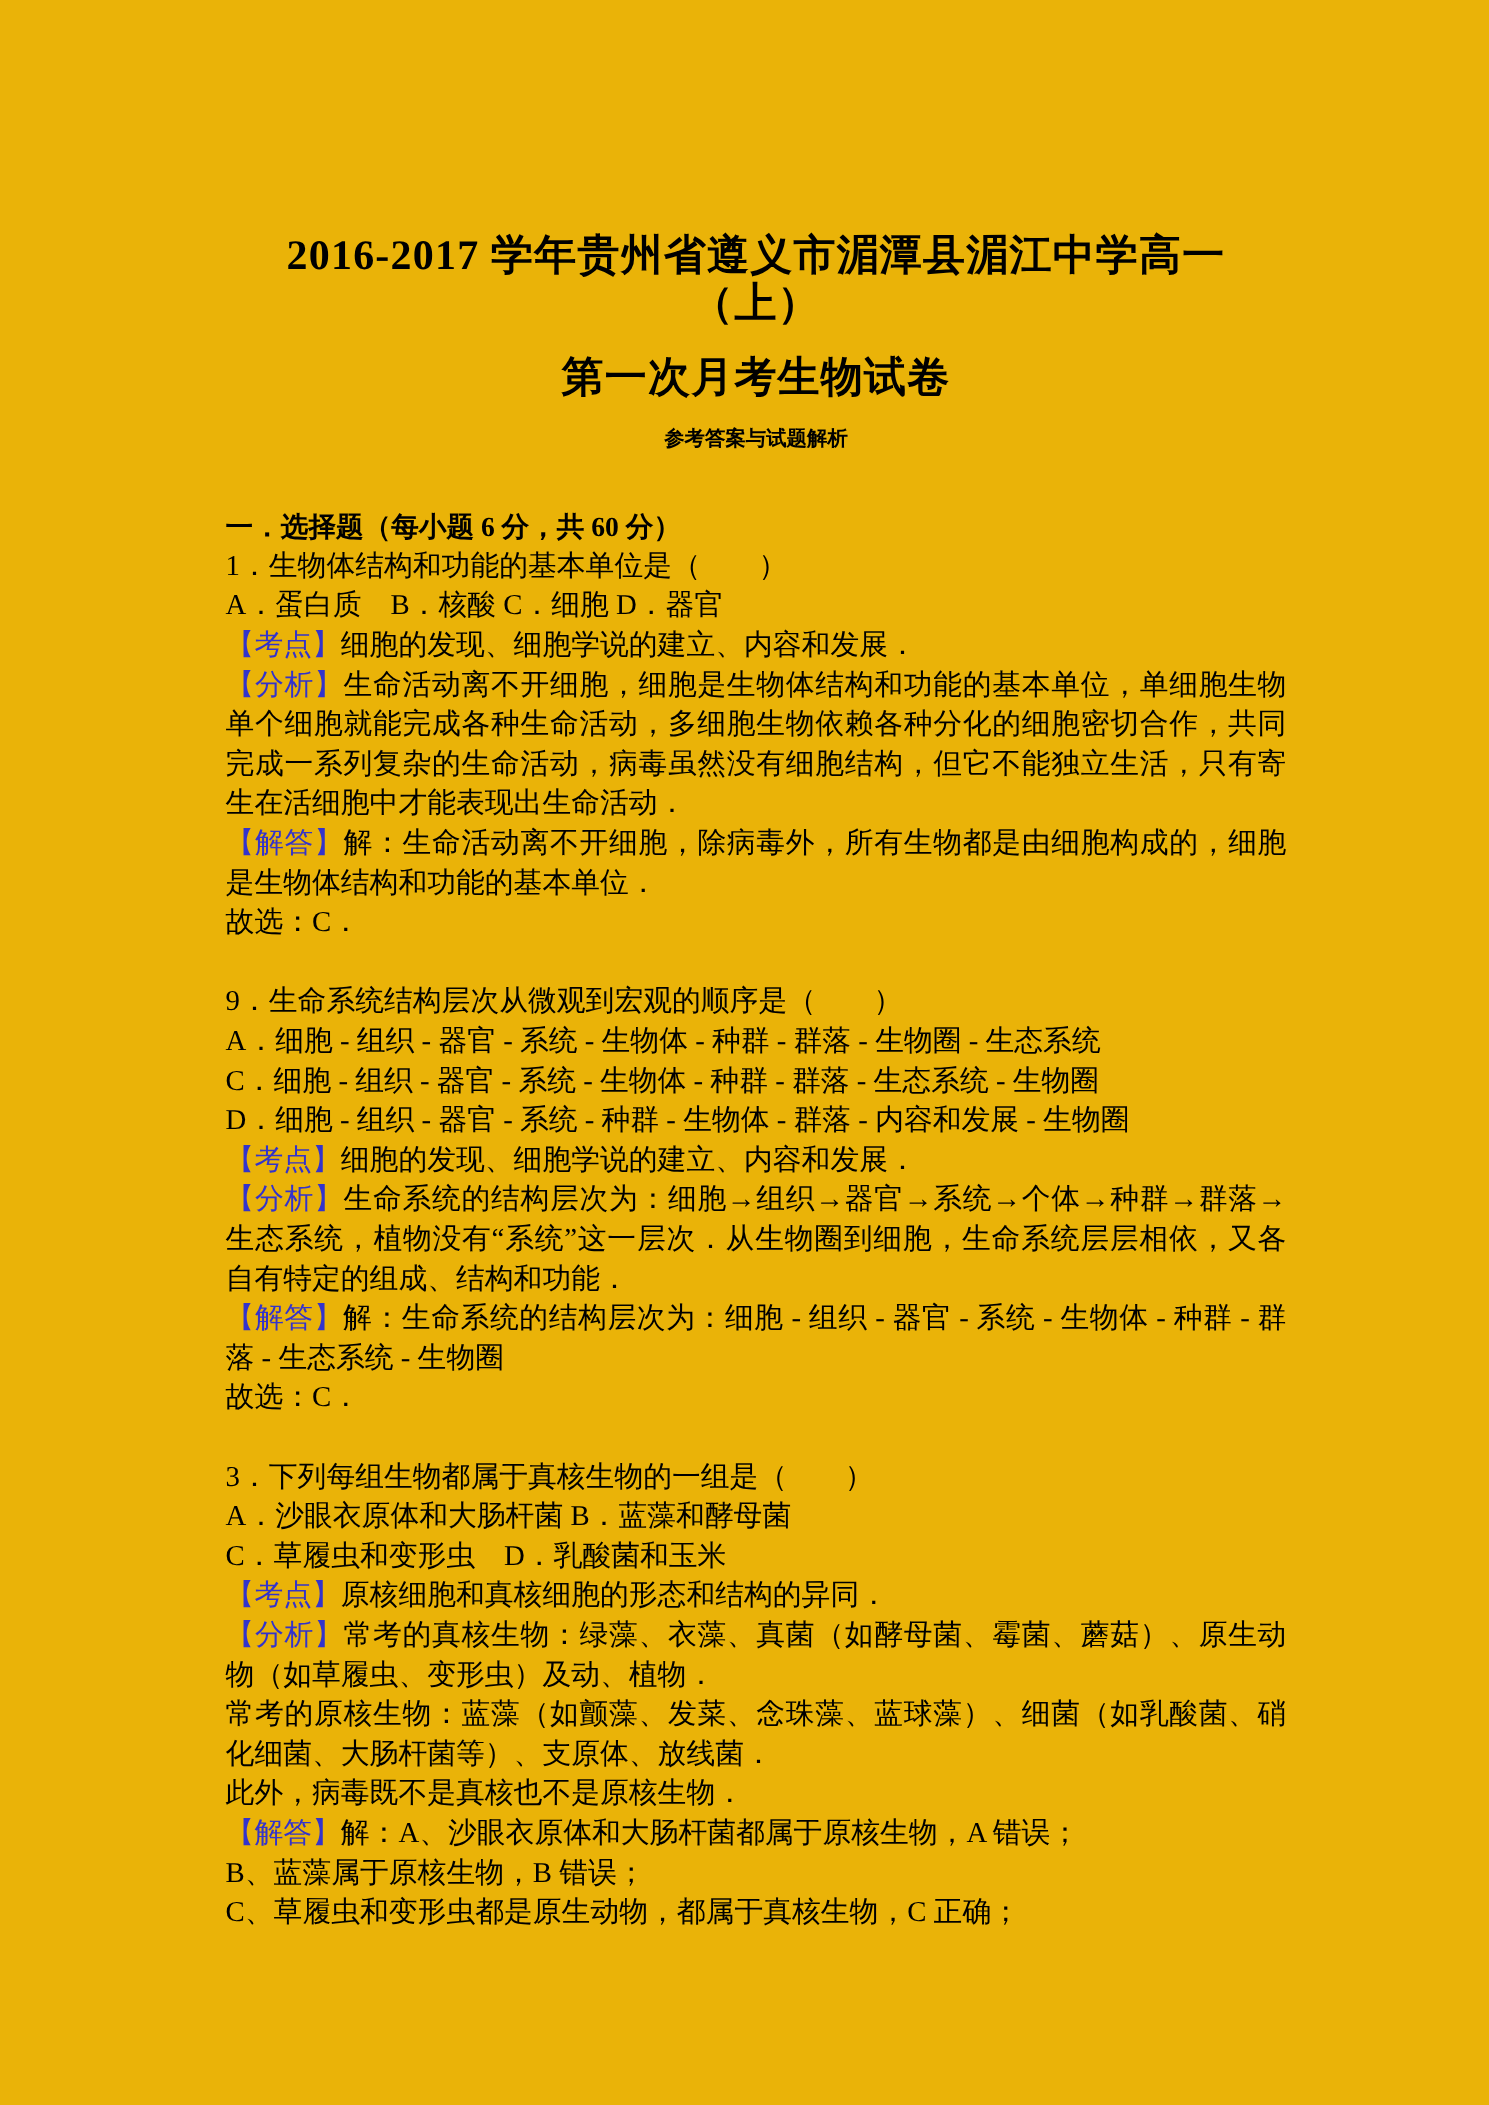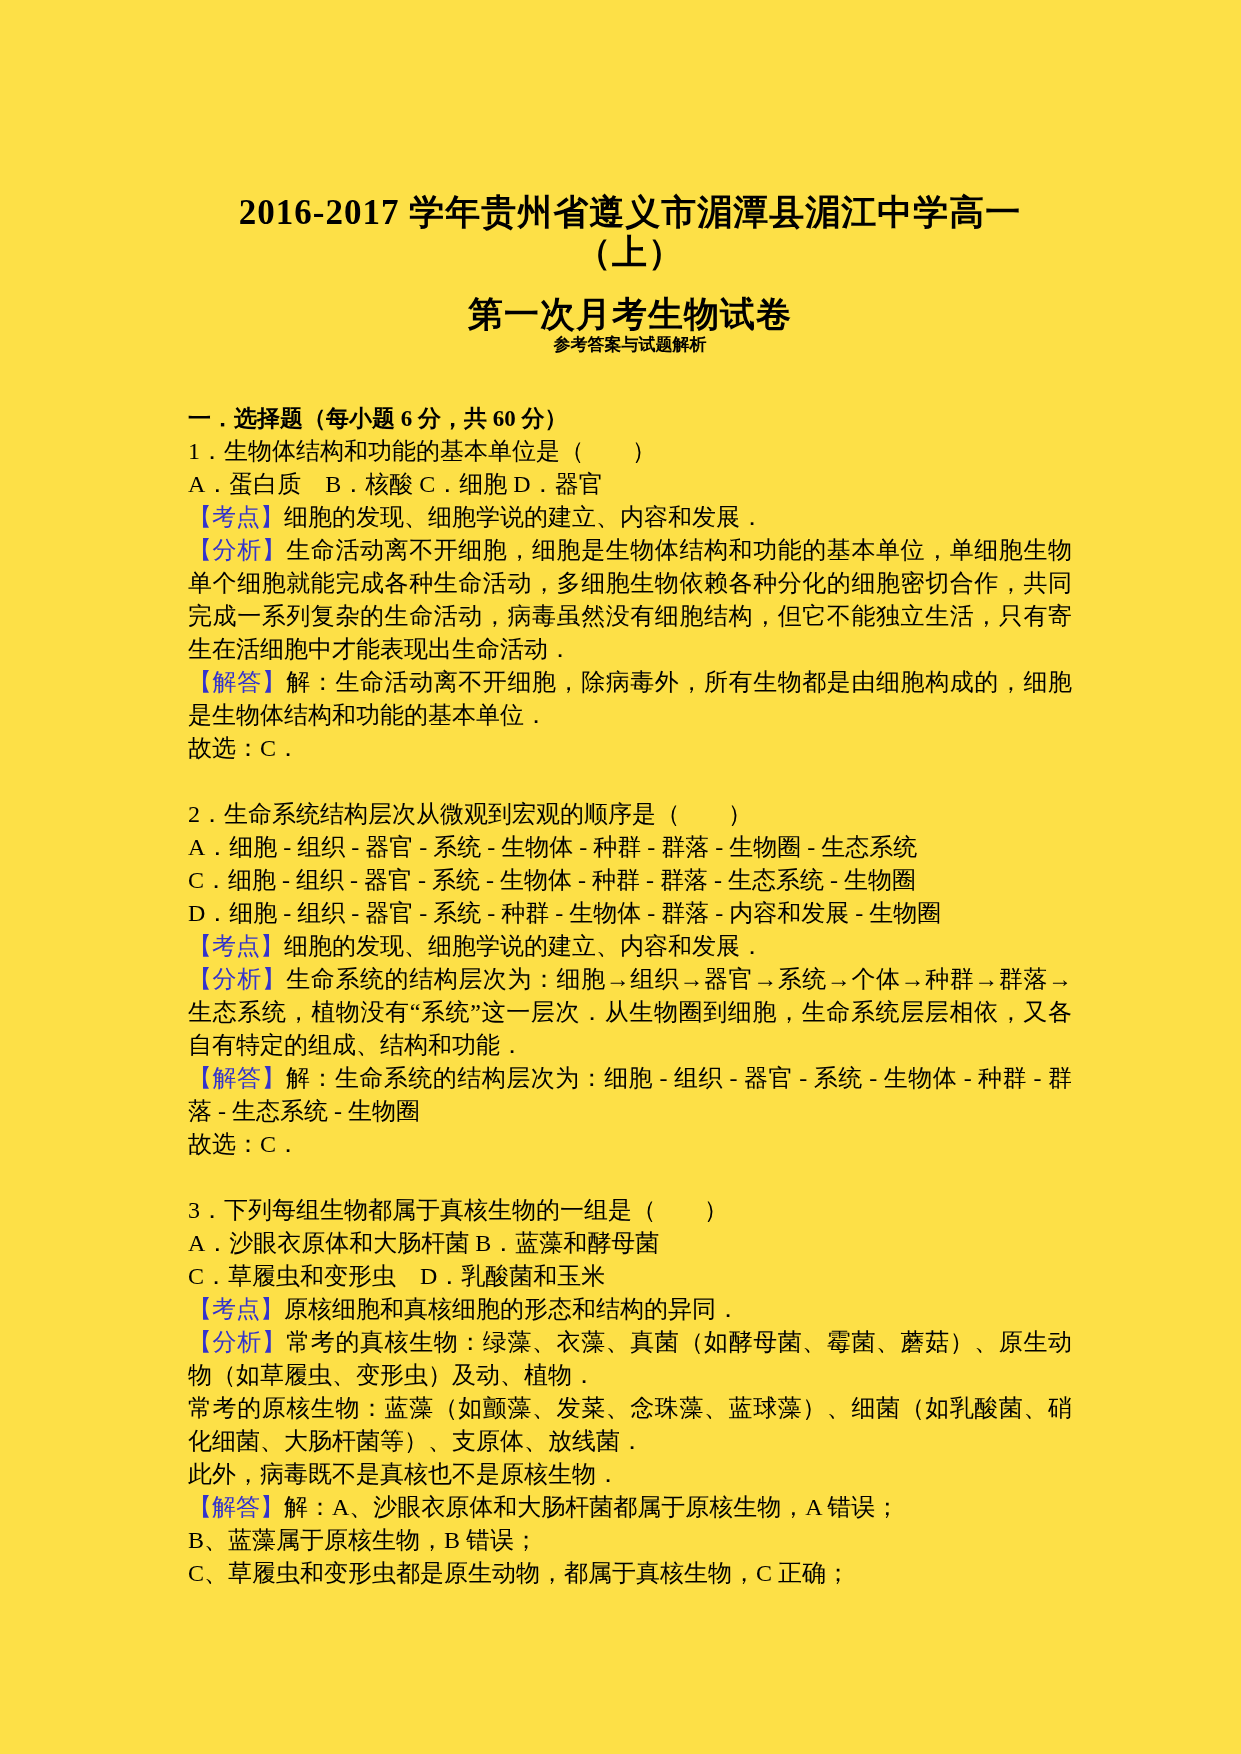--- a/index.html
+++ b/index.html
@@ -8,41 +8,42 @@
     background: #ffffff;
   }
   body {
     font-family: "Liberation Serif", "DejaVu Serif", serif;
     color: #000000;
   }
   .page {
     position: relative;
     width: 1241px;
     height: 1754px;
-    background: #fde047;
+    background: #eab308;
     overflow: hidden;
     box-sizing: border-box;
     padding-top: 193px;
   }
   .content {
     margin-left: 188px;
     width: 884px;
   }
   .doc-title {
     margin: 0;
     text-align: center;
     font-weight: bold;
     font-size: 35px;
     line-height: 40px;
     letter-spacing: 1px;
   }
   .doc-title.second {
     margin-top: 22px;
   }
   .doc-subtitle {
+    margin-top: 21px;
     text-align: center;
     font-weight: bold;
     font-size: 17px;
     line-height: 20px;
   }
   .section-heading {
     margin-top: 47px;
     font-weight: bold;
     font-size: 23px;
     line-height: 33px;
@@ -82,21 +83,21 @@
     <section class="question">
       <p class="line">1．生物体结构和功能的基本单位是（　　）</p>
       <p class="line">A．蛋白质　B．核酸 C．细胞 D．器官</p>
       <p class="line"><span class="tag">【考点】</span><span>细胞的发现、细胞学说的建立、内容和发展．</span></p>
       <p class="line"><span class="tag">【分析】</span><span>生命活动离不开细胞，细胞是生物体结构和功能的基本单位，单细胞生物单个细胞就能完成各种生命活动，多细胞生物依赖各种分化的细胞密切合作，共同完成一系列复杂的生命活动，病毒虽然没有细胞结构，但它不能独立生活，只有寄生在活细胞中才能表现出生命活动．</span></p>
       <p class="line"><span class="tag">【解答】</span><span>解：生命活动离不开细胞，除病毒外，所有生物都是由细胞构成的，细胞是生物体结构和功能的基本单位．</span></p>
       <p class="line">故选：C．</p>
     </section>
 
     <section class="question">
-      <p class="line">2．生命系统结构层次从微观到宏观的顺序是（　　）</p>
+      <p class="line">9．生命系统结构层次从微观到宏观的顺序是（　　）</p>
       <p class="line">A．细胞 - 组织 - 器官 - 系统 - 生物体 - 种群 - 群落 - 生物圈 - 生态系统</p>
       <p class="line">C．细胞 - 组织 - 器官 - 系统 - 生物体 - 种群 - 群落 - 生态系统 - 生物圈</p>
       <p class="line">D．细胞 - 组织 - 器官 - 系统 - 种群 - 生物体 - 群落 - 内容和发展 - 生物圈</p>
       <p class="line"><span class="tag">【考点】</span><span>细胞的发现、细胞学说的建立、内容和发展．</span></p>
       <p class="line"><span class="tag">【分析】</span><span>生命系统的结构层次为：细胞→组织→器官→系统→个体→种群→群落→生态系统，植物没有“系统”这一层次．从生物圈到细胞，生命系统层层相依，又各自有特定的组成、结构和功能．</span></p>
       <p class="line"><span class="tag">【解答】</span><span>解：生命系统的结构层次为：细胞 - 组织 - 器官 - 系统 - 生物体 - 种群 - 群落 - 生态系统 - 生物圈</span></p>
       <p class="line">故选：C．</p>
     </section>
 
     <section class="question">

